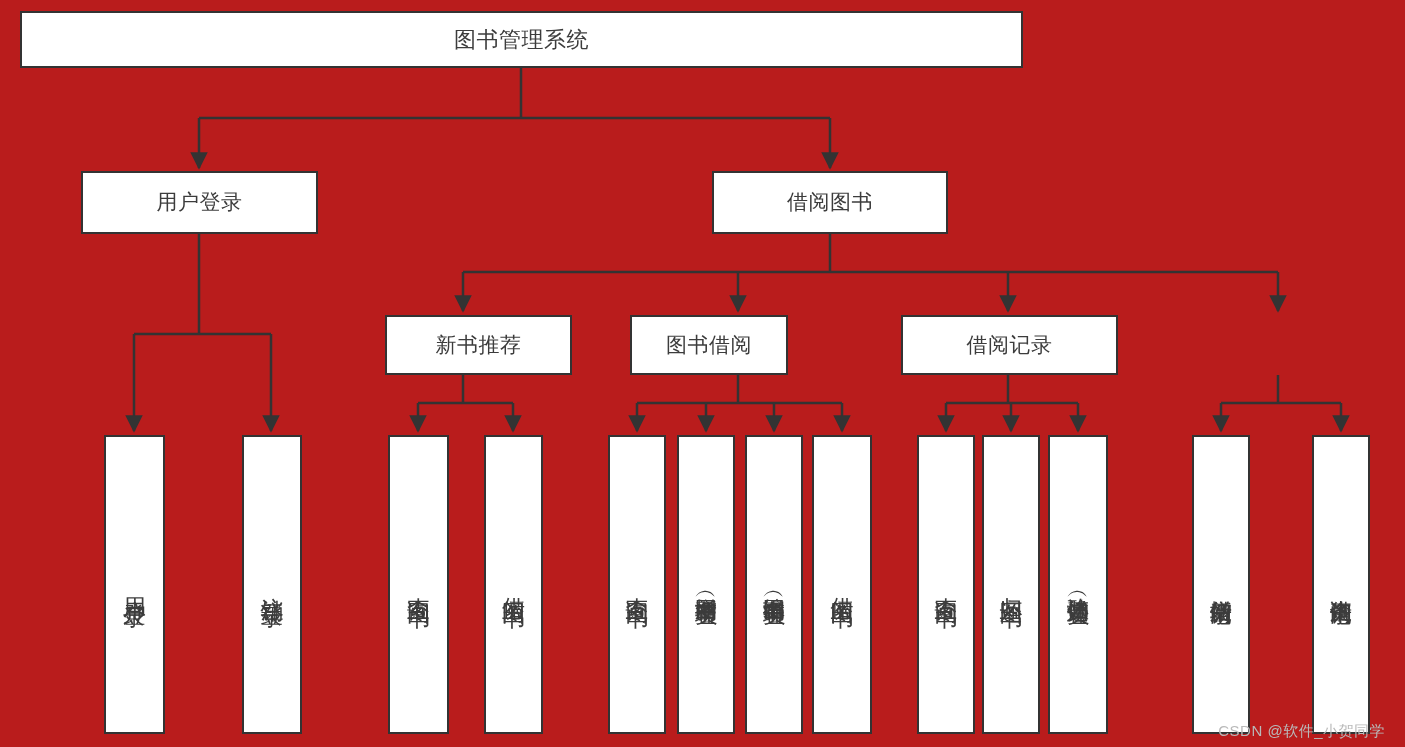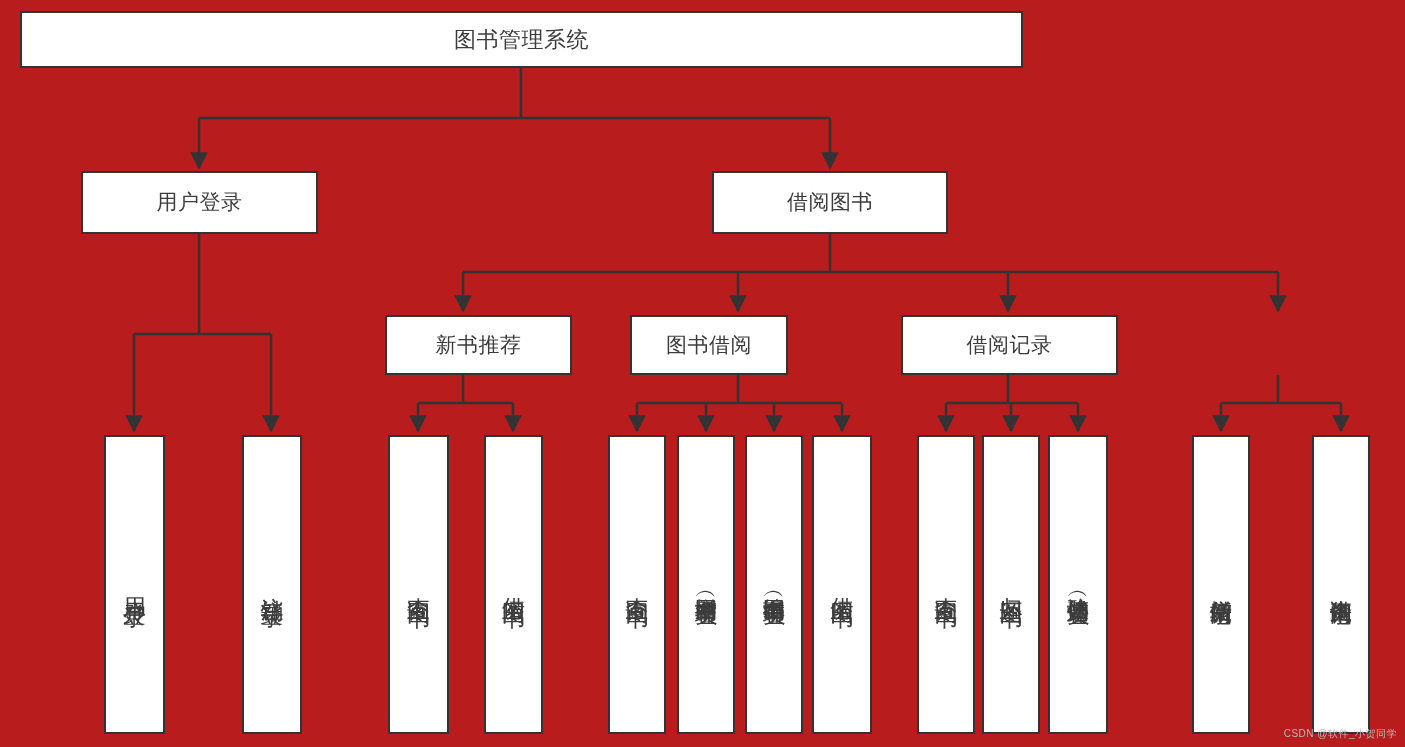--- a/index.html
+++ b/index.html
@@ -66,23 +66,23 @@
     line-height: 1;
     white-space: nowrap;
     max-height: 100%;
   }
   .node.vert.tall .node-label {
     font-size: 22px;
     letter-spacing: 1px;
   }
   #watermark {
     position: absolute;
-    right: 8px;
+    right: 20px;
     bottom: 6px;
-    font-size: 10px;
+    font-size: 15px;
     color: #b9b9b9;
     letter-spacing: 0.5px;
     white-space: nowrap;
   }
 </style>
 </head>
 <body>
 
 <div id="diagram-root">
 

